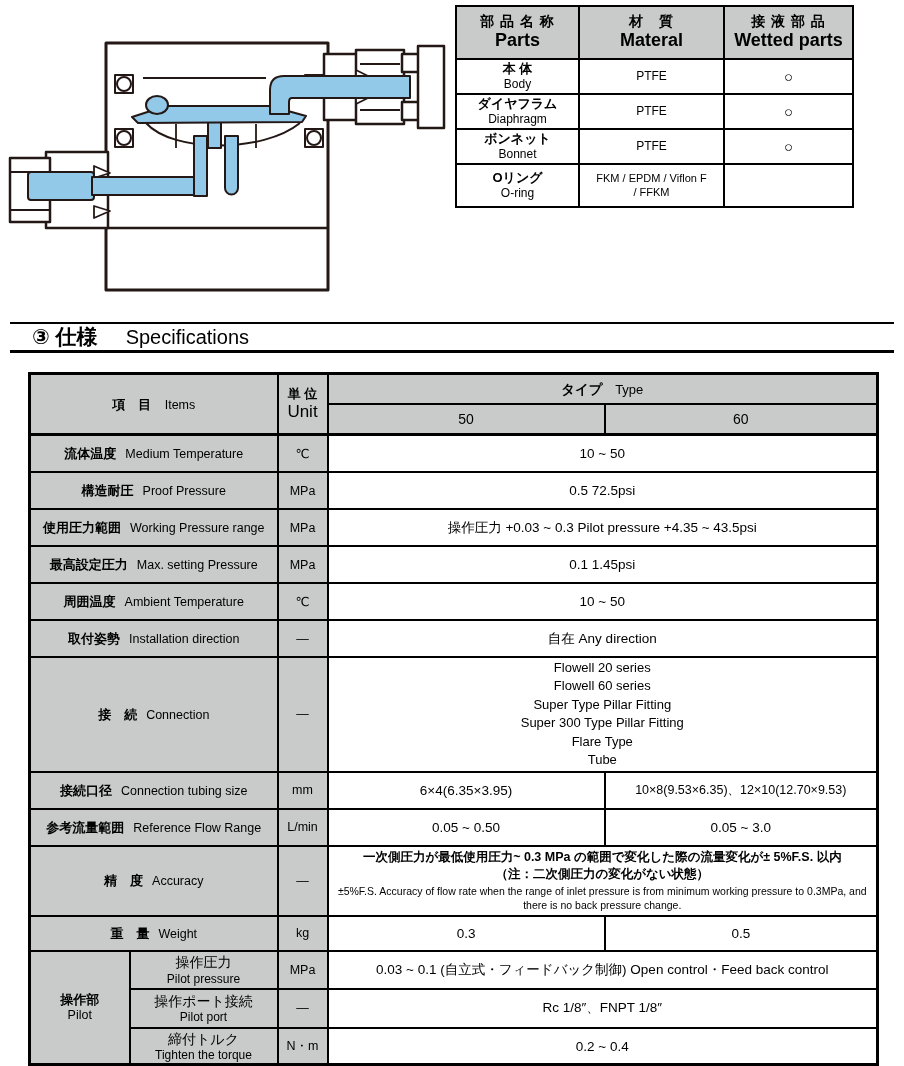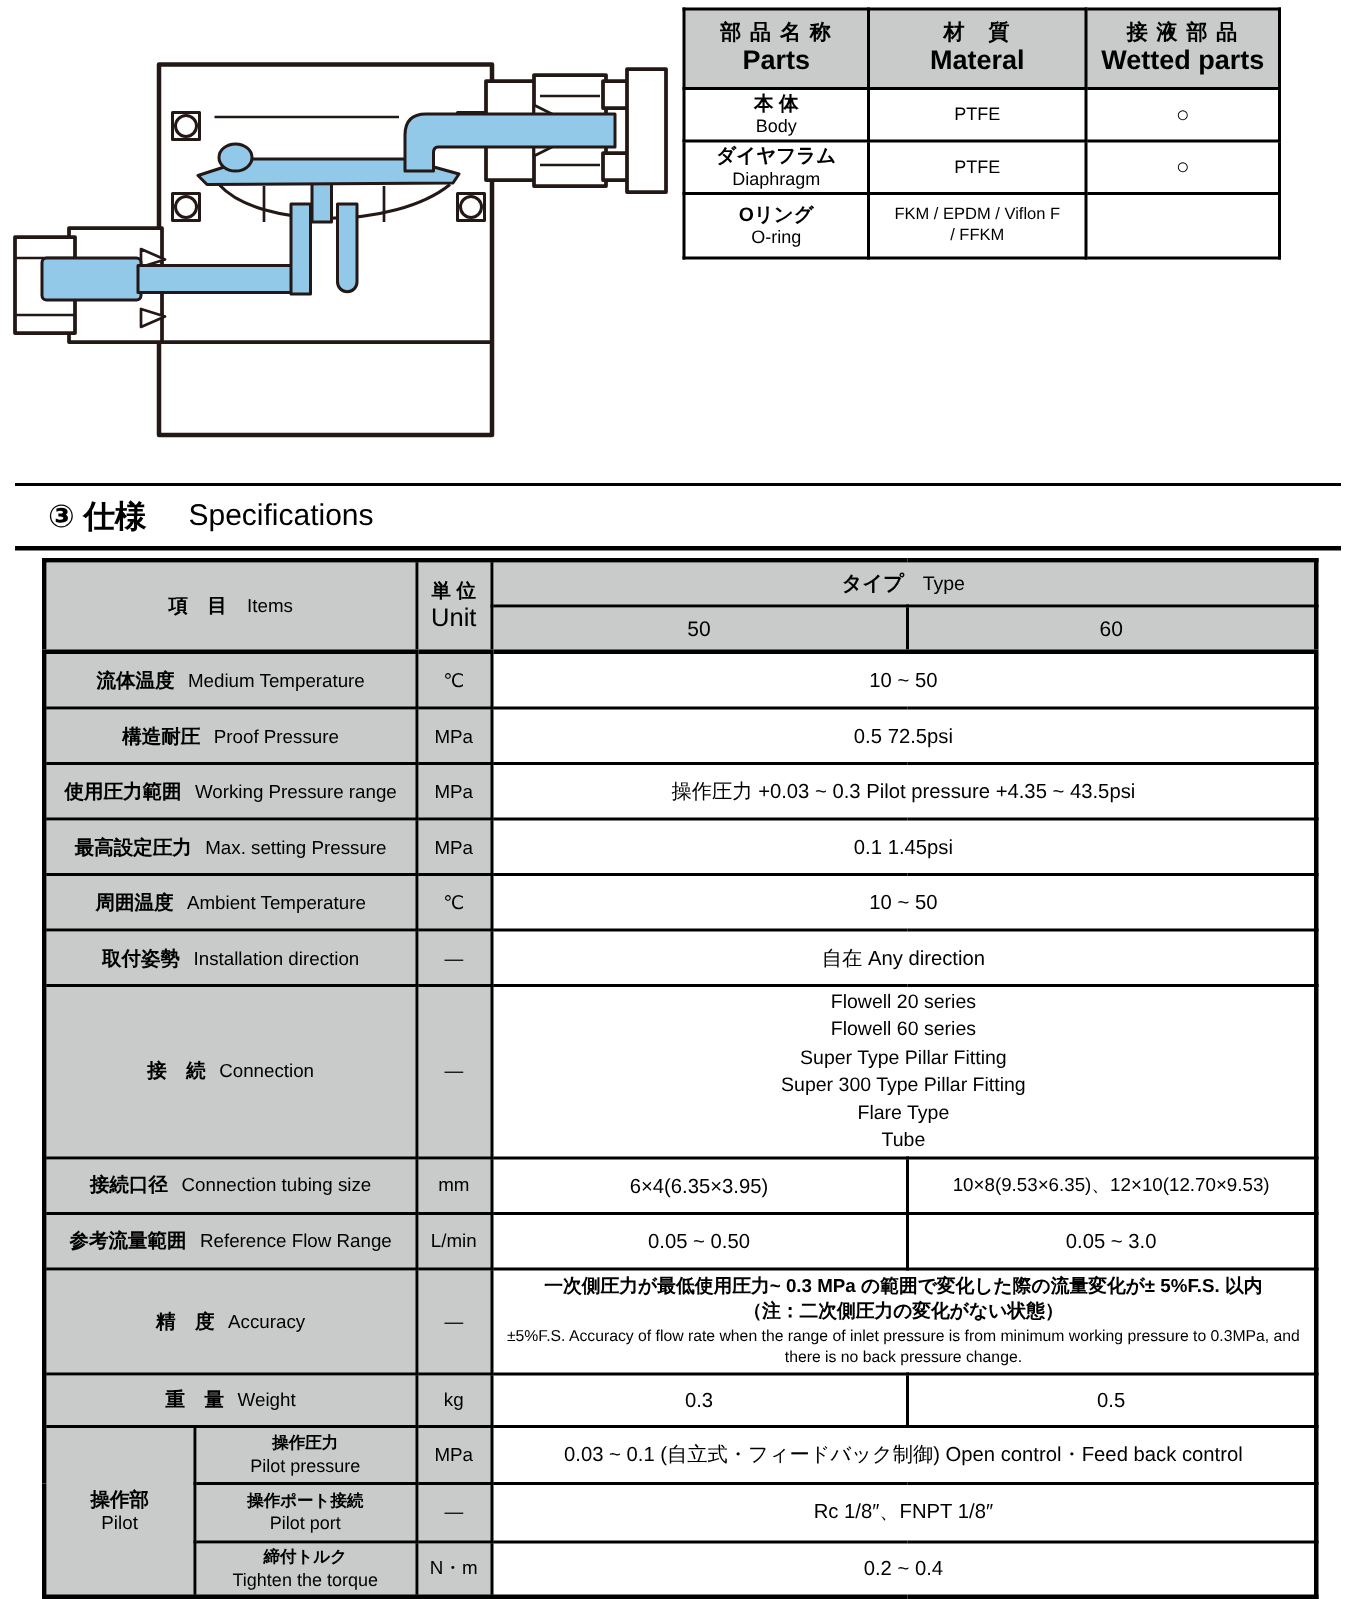--- a/index.html
+++ b/index.html
@@ -18,21 +18,21 @@
   .pt-part .jp{display:block;font-weight:bold;font-size:13px;line-height:1.25;}
   .pt-part .en{display:block;font-size:12px;line-height:1.2;}
   .pt-mat{font-size:12px;line-height:1.25;}
   .pt-mat.small{font-size:11px;}
   .pt-wet{font-size:15px;}
   tr.pr-h td{height:49px;}
   tr.pr-r td{height:31px;}
   tr.pr-o td{height:39px;}
   
   .section-title{
-    position:absolute;left:10px;top:322px;width:884px;height:45px;box-sizing:border-box;
+    position:absolute;left:10px;top:322px;width:884px;height:31px;box-sizing:border-box;
     border-top:2px solid #000;border-bottom:3px solid #000;
     display:flex;align-items:center;padding-left:22px;gap:28px;
   }
   .section-title .num-jp{font-size:21px;font-weight:bold;}
   .section-title .en{font-size:20px;}
   
   .spec-table{position:absolute;left:28px;top:372px;width:848px;border-collapse:collapse;table-layout:fixed;border:3px solid #000;}
   .spec-table td{border:2px solid #000;text-align:center;vertical-align:middle;padding:1px 3px;overflow:hidden;}
   .spec-table td.hdr-bottom{border-bottom:3px solid #000;}
   .lbl .jp{font-weight:bold;font-size:13px;margin-right:9px;}
@@ -42,21 +42,21 @@
   .unit-head .en{display:block;font-size:17px;line-height:1.2;}
   .type-head .jp{font-weight:bold;font-size:13.5px;margin-right:8px;}
   .type-head .en{font-size:13px;}
   .num-head{font-size:14px;}
   .val{font-size:13.5px;}
   .val-sm{font-size:12.5px;}
   .conn-line{font-size:13px;line-height:1.42;}
   .acc-cell{text-align:left;padding:5px 8px 5px 12px;}
   .acc-jp{font-size:12.5px;font-weight:bold;line-height:1.35;}
   .acc-en{font-size:10.5px;line-height:1.3;margin-top:2px;}
-  .sub-lbl .jp{display:block;font-weight:bold;font-size:11px;line-height:1.3;}
+  .sub-lbl .jp{display:block;font-weight:normal;font-size:14px;line-height:1.3;}
   .sub-lbl .en{display:block;font-size:12px;line-height:1.2;}
   .pilot-lbl .jp{display:block;font-weight:bold;font-size:13px;line-height:1.35;}
   .pilot-lbl .en{display:block;font-size:12.5px;line-height:1.25;}
   tr.rh-hd td{height:26px;}
   tr.rh-std td{height:33px;}
   tr.rh-conn td{height:110px;}
   tr.rh-acc td{height:66px;}
   tr.rh-wt td{height:31px;}
   tr.rh-p1 td{height:34px;}
   tr.rh-p2 td{height:35px;}
@@ -151,20 +151,28 @@
       <td class="pt-wet">○</td>
     </tr>
     <tr class="pr-r">
       <td class="pt-part">
           <span class="jp">ダイヤフラム</span>
           <span class="en">Diaphragm</span>
         </td>
       <td class="pt-mat">PTFE</td>
       <td class="pt-wet">○</td>
     </tr>
+    <tr class="pr-r">
+      <td class="pt-part">
+          <span class="jp">ボンネット</span>
+          <span class="en">Bonnet</span>
+        </td>
+      <td class="pt-mat">PTFE</td>
+      <td class="pt-wet">○</td>
+    </tr>
     <tr class="pr-o">
       <td class="pt-part">
           <span class="jp">Oリング</span>
           <span class="en">O-ring</span>
         </td>
       <td class="pt-mat small">
         <div>FKM / EPDM / Viflon F</div>
         <div>/ FFKM</div>
       </td>
       <td class="pt-wet"></td>

